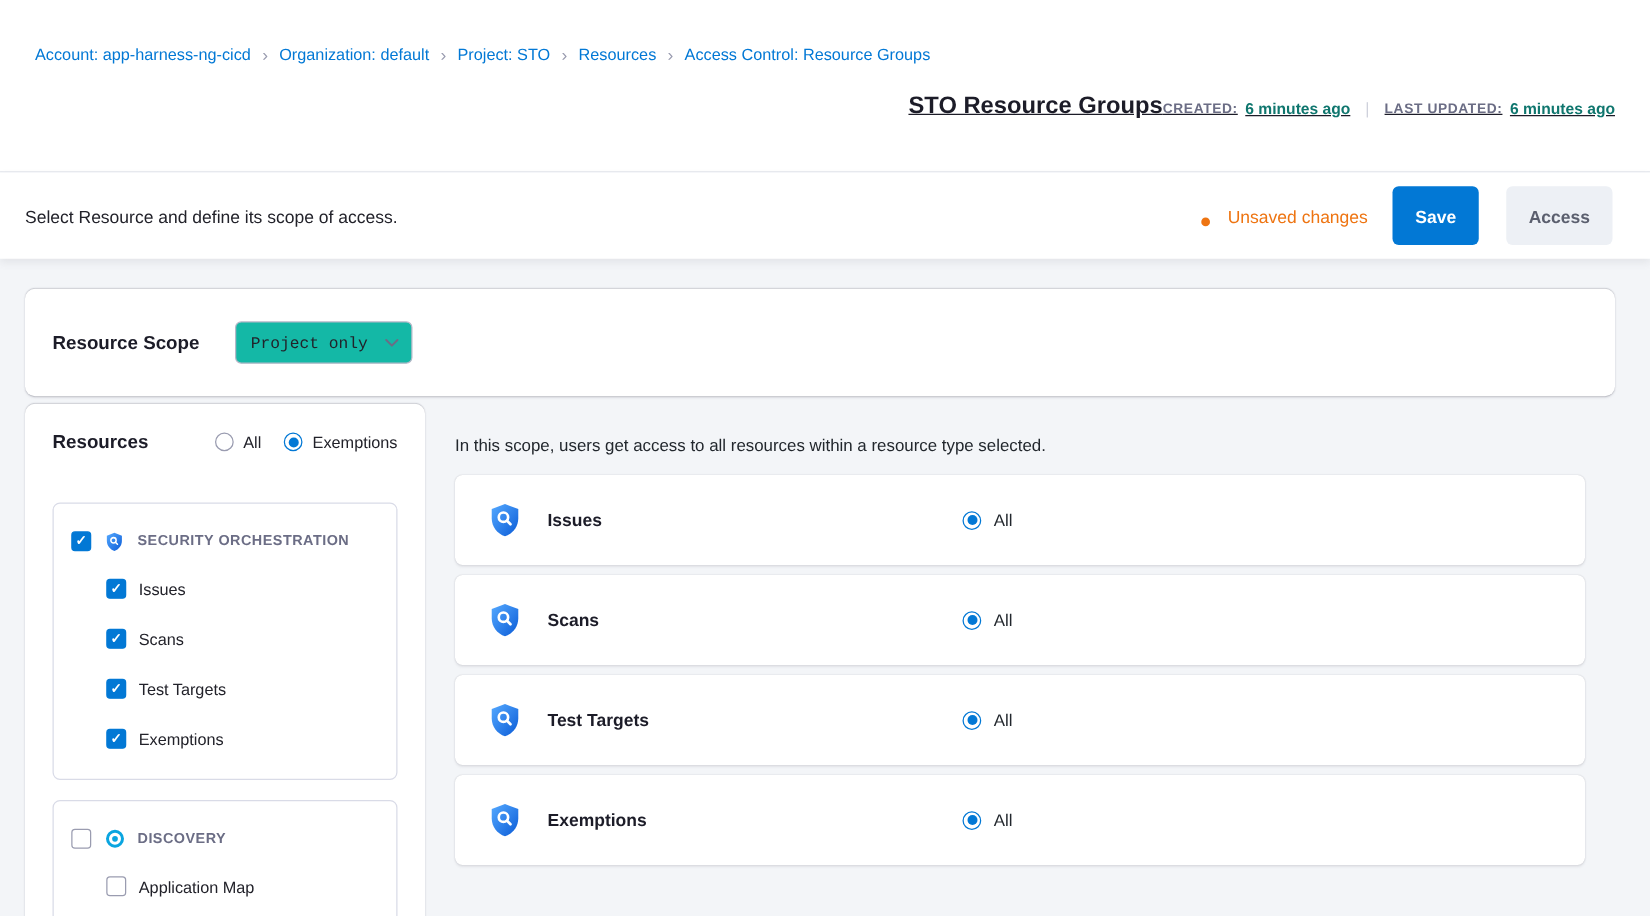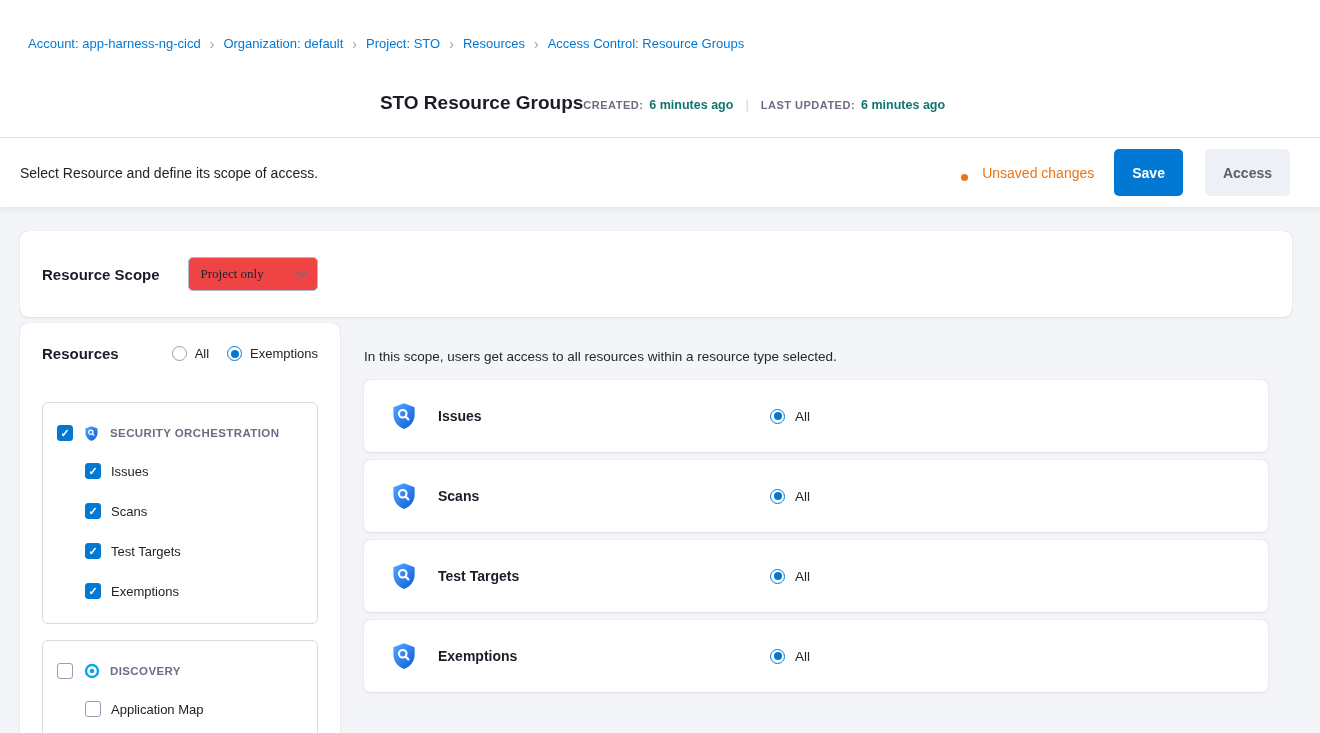--- a/index.html
+++ b/index.html
@@ -6,21 +6,21 @@
   html,body { width:1320px; height:733px; overflow:hidden; }
   body { font-family:"Liberation Sans", sans-serif; background:#f3f5f8; color:#1c1c28; }
 
   .app { width:1320px; height:733px; display:flex; flex-direction:column; }
 
   
   .top-header { background:#fff; height:138px; padding:36px 28px 0 28px; border-bottom:1px solid #e2e5ec; flex:none; }
   .breadcrumb { font-size:13px; display:flex; align-items:flex-end; }
   .breadcrumb a { color:var(--accent); text-decoration:none; cursor:pointer; }
   .crumb-sep { color:#9a9cb0; margin:0 9px; font-size:14px; line-height:1; }
-  .title-row { display:flex; align-items:flex-end; justify-content:center; margin-top:41px; }
+  .title-row { display:flex; align-items:flex-end; justify-content:flex-end; margin-top:23px;text-decoration:underline; }
   .page-title { font-size:19px; font-weight:600; color:#1c1c28; margin-left:5px; }
   .meta { display:flex; align-items:center; white-space:nowrap; padding-bottom:2px; }
   .meta-label { font-size:11px; font-weight:600; color:#6b6d85; letter-spacing:.5px; margin-right:6px; }
   .meta-value { font-size:12.5px; font-weight:700; color:#0f766e; }
   .meta-sep { color:#cfd1dc; margin:0 12px; font-size:13px; }
 
   
   .toolbar { background:#fff; height:69px; flex:none; display:flex; align-items:center; justify-content:space-between; padding:0 30px 0 20px; box-shadow:0 3px 6px rgba(96,97,112,.10); position:relative; z-index:2; }
   .toolbar-desc { font-size:14px; color:#22222a; }
   .toolbar-actions { display:flex; align-items:center; }
@@ -28,21 +28,21 @@
   .unsaved-dot { width:7px; height:7px; border-radius:50%; background:var(--unsaved); margin-right:14px; }
   .btn { height:47px; border:none; border-radius:5px; font-family:"Liberation Sans",sans-serif; font-size:14px; font-weight:700; cursor:pointer; padding:0 18px; }
   .btn-primary { background:var(--accent); color:#fff; }
   .btn-secondary { background:#edf0f5; color:#5b5f6e; margin-left:22px; }
 
   
   .content { flex:1; padding:24px 28px 12px 20px; overflow:hidden; }
 
   .scope-card { background:#fff; border-radius:8px; height:86px; display:flex; align-items:center; padding:0 22px; box-shadow:0 0 1px rgba(40,41,61,.25), 0 1px 2px rgba(96,97,112,.12); }
   .scope-label { font-size:15px; font-weight:700; color:#1c1c28; }
-  .dropdown { margin-left:28px; height:34px; min-width:130px; background:#ef4444; border:1px solid #b5b8c8; border-radius:5px; display:flex; align-items:center; justify-content:space-between; padding:0 10px 0 12px; font-size:13px; color:#22222a; font-family:Liberation Serif, serif; cursor:pointer; }
+  .dropdown { margin-left:28px; height:34px; min-width:130px; background:#14b8a6; border:1px solid #b5b8c8; border-radius:5px; display:flex; align-items:center; justify-content:space-between; padding:0 10px 0 12px; font-size:13px; color:#22222a; font-family:Liberation Mono, monospace; cursor:pointer; }
   .dropdown .chevron { margin-left:14px; display:flex; align-items:center; }
 
   .columns { display:flex; gap:24px; margin-top:6px; align-items:flex-start; }
 
   
   .resources-panel { width:320px; flex:none; background:#fff; border-radius:8px 8px 0 0; padding:22px; min-height:440px; box-shadow:0 0 1px rgba(40,41,61,.25), 0 1px 2px rgba(96,97,112,.12); }
   .panel-head { display:flex; align-items:center; justify-content:space-between; }
   .panel-title { font-size:15px; font-weight:700; color:#1c1c28; }
   .radio-group { display:flex; align-items:center; gap:18px; }
   .radio-opt { display:flex; align-items:center; gap:8px; cursor:pointer; font-size:13px; color:#22222a; }

